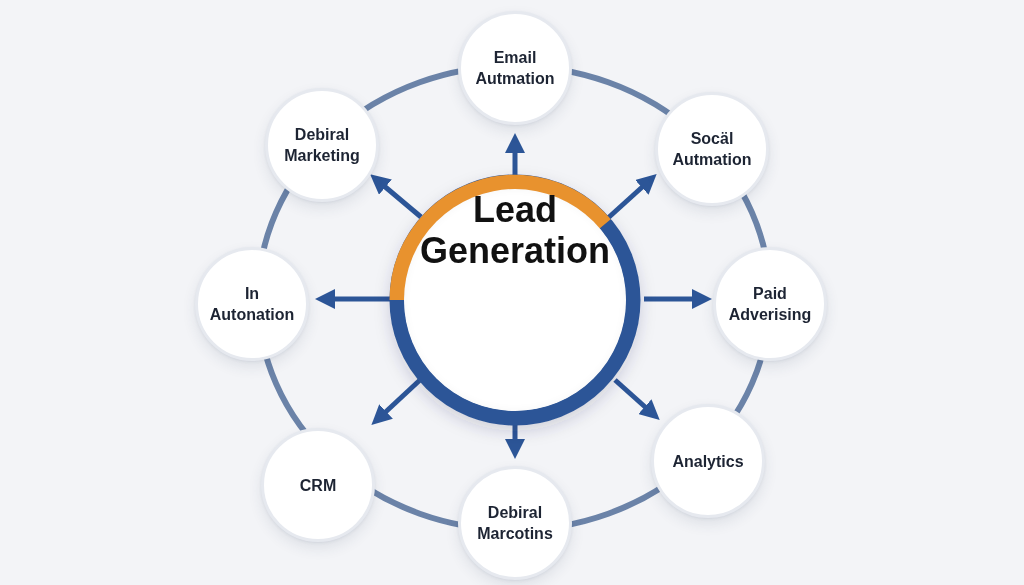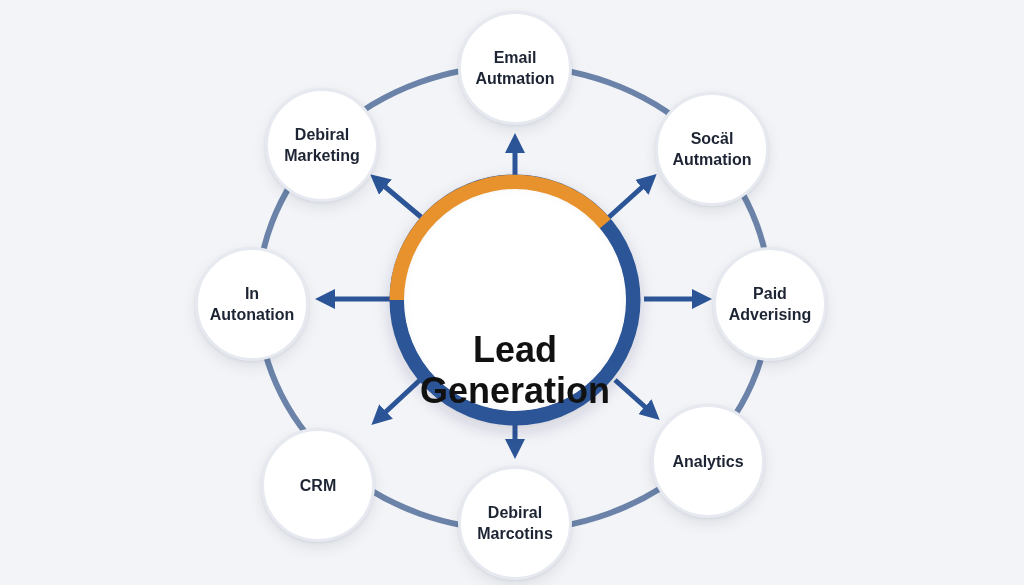--- a/index.html
+++ b/index.html
@@ -28,21 +28,21 @@
     color: #1d2433;
     white-space: pre-line;
   }
   .hub {
     position: absolute;
     left: 404px; top: 189px;
     width: 222px; height: 222px;
     border-radius: 50%;
     background: #ffffff;
     box-shadow: inset 0 0 10px rgba(0,0,0,0.04);
-    display: flex; align-items: flex-end; justify-content: center;
+    display: flex; align-items: flex-start; justify-content: center;
     text-align: center;
   }
   .hub-label {
     font-weight: 700;
     font-size: 36px;
     line-height: 41px;
     color: #111111;
     white-space: pre-line;
   }
 </style>

